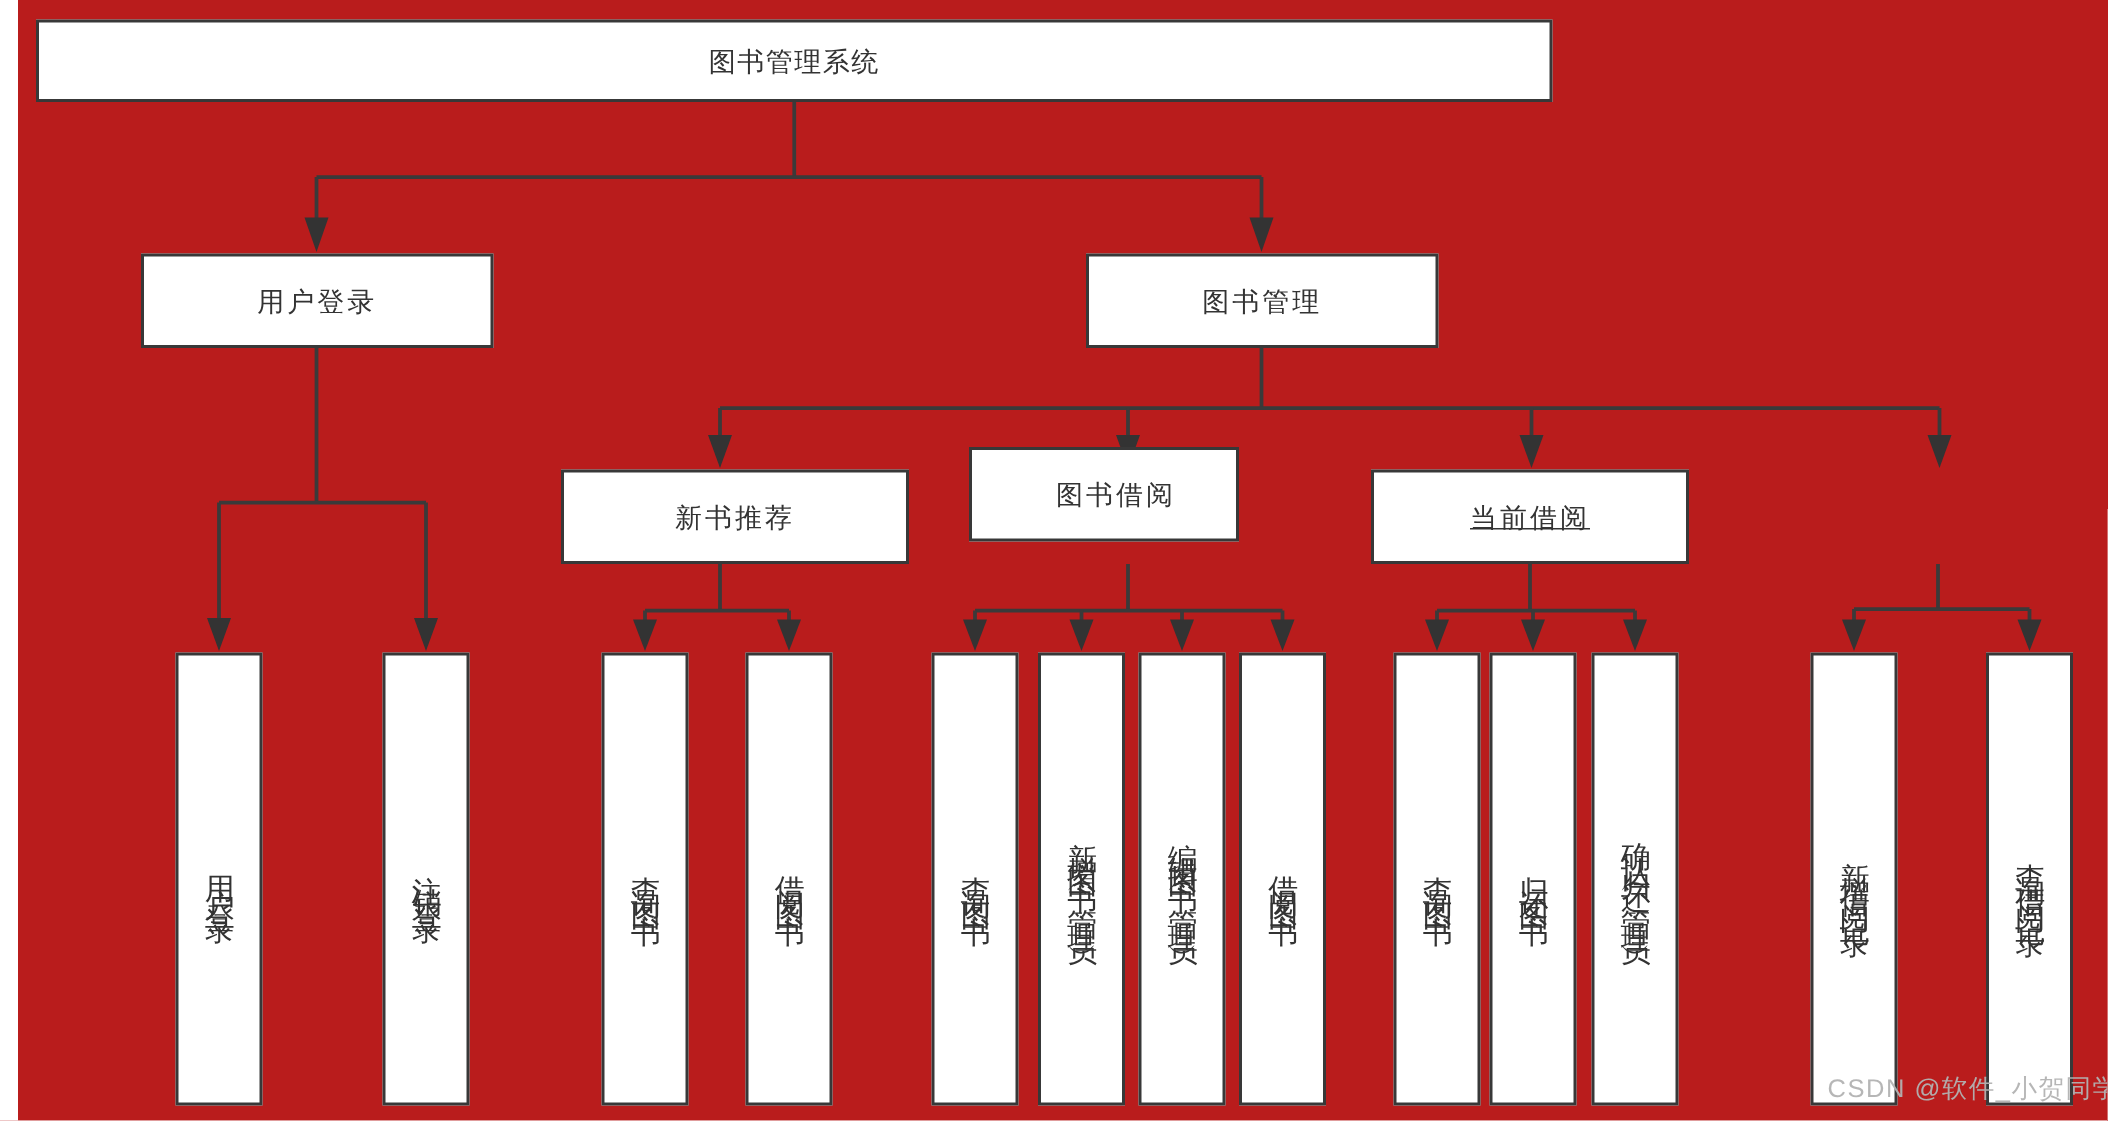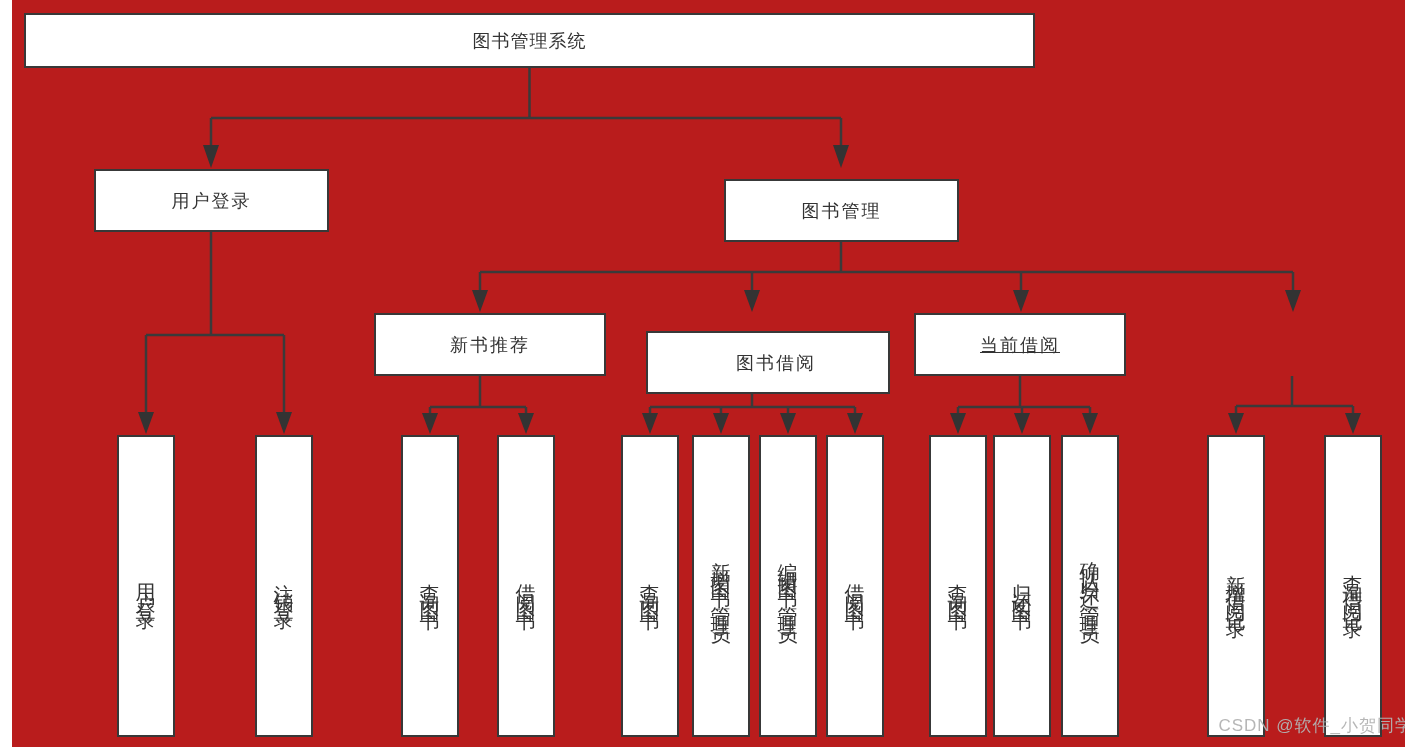--- a/index.html
+++ b/index.html
@@ -36,23 +36,23 @@
     z-index:3;
     right:4px;top:714px;
     font-size:17px;
     color:rgba(178,178,178,0.95);
     letter-spacing:1px;
     white-space:nowrap;
   }
   
   #n-root{left:12px;top:13px;width:1011px;height:55px;}
   #n-user-login{left:82px;top:169px;width:235px;height:63px;}
-  #n-book-mgmt{left:712px;top:179px;width:235px;height:63px;}
+  #n-book-mgmt{left:712px;top:169px;width:235px;height:63px;}
   #n-new-book{left:362px;top:313px;width:232px;height:63px;}
-  #n-book-borrow{left:634px;top:331px;width:244px;height:63px;padding-left:16px;}
+  #n-book-borrow{left:634px;top:298px;width:180px;height:63px;padding-left:16px;}
   #n-cur-borrow{left:902px;top:313px;width:212px;height:63px;text-decoration:underline;}
   #n-borrow-rec{left:1174px;top:313px;width:212px;height:63px;}
   #l-user-login{left:105px;}
   #l-logout{left:243px;}
   #l-nbr-query{left:389px;}
   #l-nbr-borrow{left:485px;}
   #l-bb-query{left:609px;}
   #l-bb-add{left:680px;}
   #l-bb-edit{left:747px;}
   #l-bb-borrow{left:814px;}

